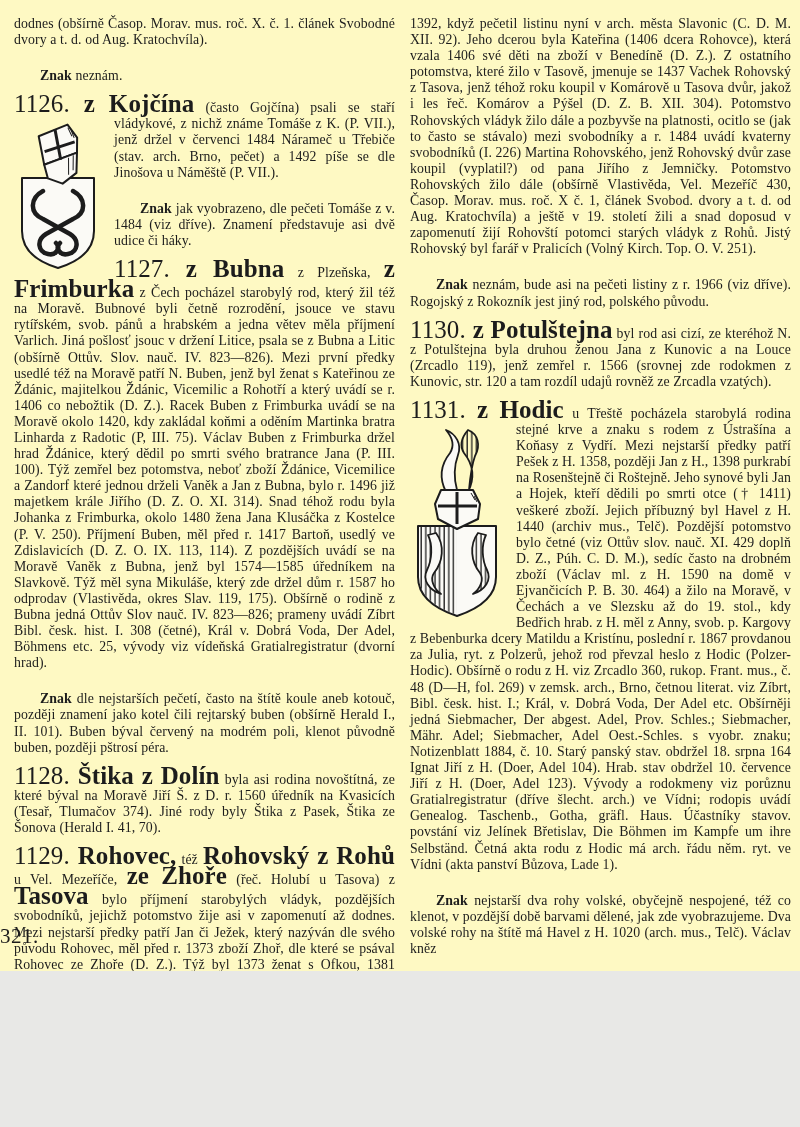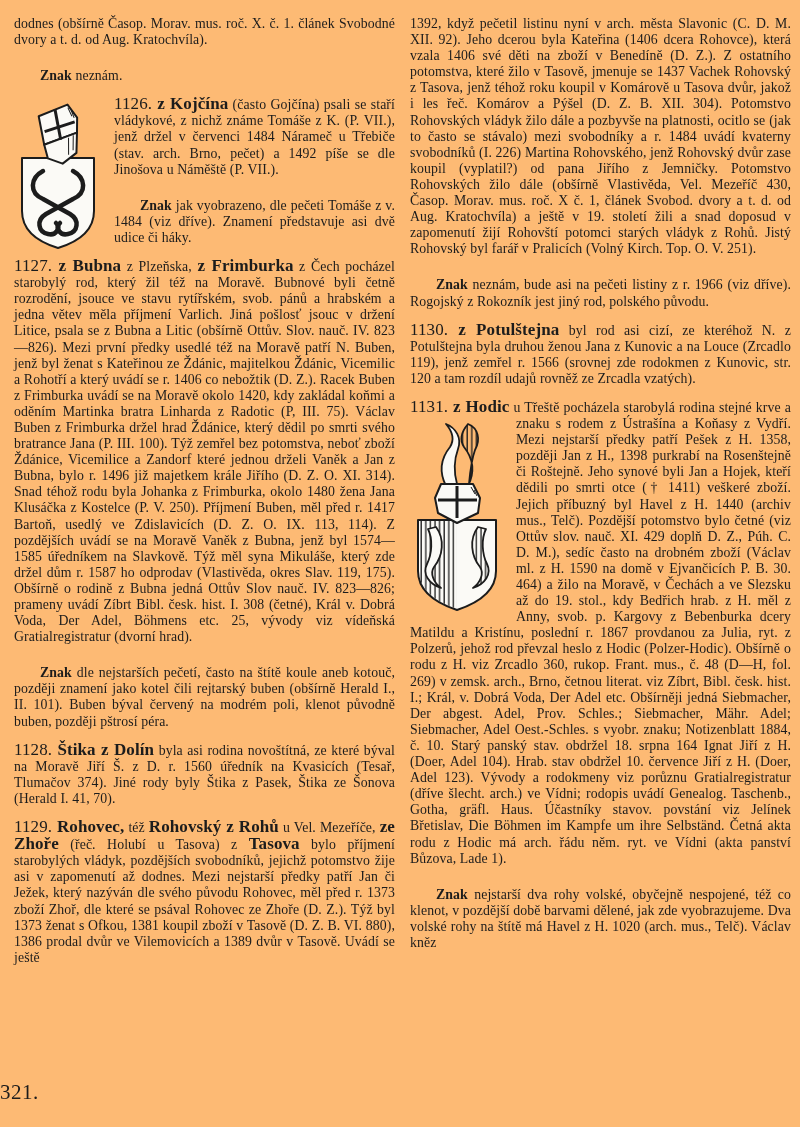--- a/index.html
+++ b/index.html
@@ -1,39 +1,39 @@
 <!DOCTYPE html>
 <html lang="cs"><head>
 <meta charset="utf-8">
 <style>
   html,body{margin:0;padding:0;background:#e8e8e6;}
   .page{
     position:relative;
-    width:800px;height:1127px;
+    width:800px;height:971px;
     margin:0 auto;
-    background:#fdba74;
+    background:#fef9c3;
     box-sizing:border-box;
     padding:16px 9px 0 14px;
     overflow:hidden;
     font-family:"Liberation Serif","DejaVu Serif",serif;
     color:#1c1c1c;
   }
   .cols{display:flex;gap:15px;}
   .col{flex:1 1 0;min-width:0;}
   p.para{
     margin:0;
     text-align:justify;
     font-size:13.8px;
     line-height:16.1px;
     letter-spacing:0.1px;
   }
   p.znak{text-indent:26px;margin-top:20px;}
   p.entry{margin-top:12px;}
   .b{font-weight:700;}
-  .big{font-size:17px;line-height:16px;}
+  .big{font-size:25px;line-height:16px;}
   .fig{
     float:left;
     margin:4px 12px 3px 0;
   }
   .fig svg{display:block;}
   .pagenum{
     position:absolute;
     bottom:22px;left:0;width:100%;
     text-align:left;
     font-size:21px;

